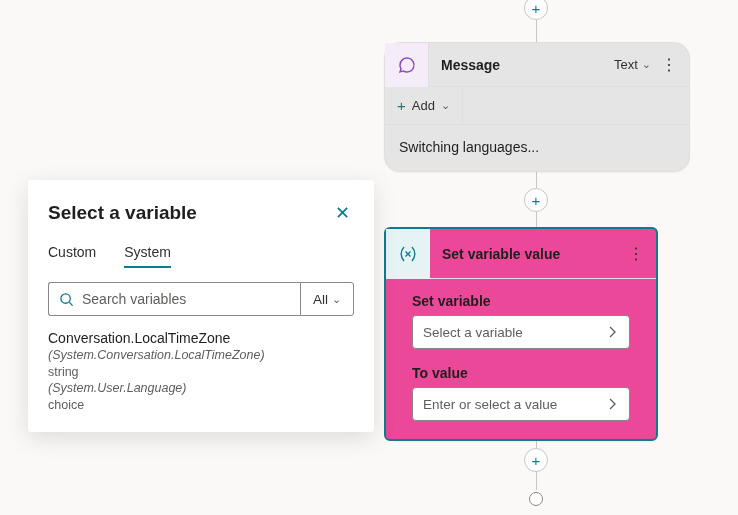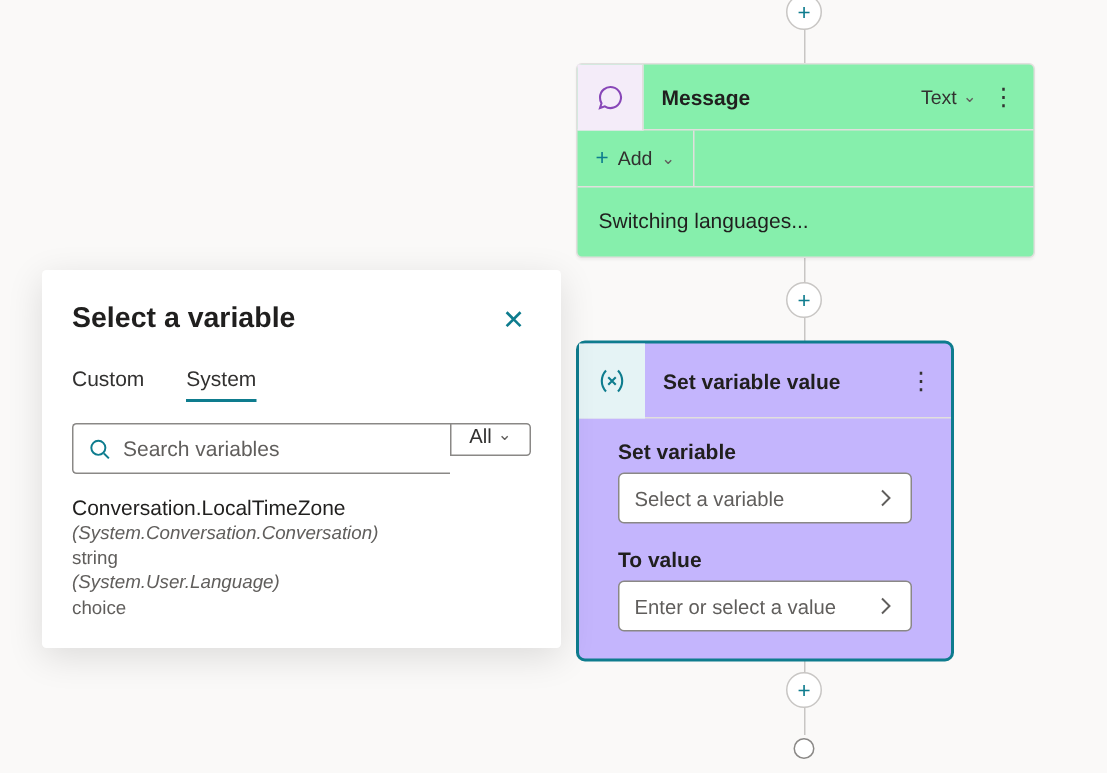--- a/index.html
+++ b/index.html
@@ -29,22 +29,22 @@
     border-radius: 50%;
     background: #fff;
   }
 
   
   .msg-card {
     position: absolute;
     left: 384px; top: 42px;
     width: 306px;
     border: 1px solid #e1dfdd;
-    background: #86efac;
-    border-radius: 4px;
+    background: #e5e5e5;
+    border-radius: 16px;
     box-shadow: 0 1px 2px rgba(0,0,0,.05);
   }
   .msg-head {
     display: flex; align-items: center;
     height: 44px;
     border-bottom: 1px solid #e1dfdd;
     padding: 0 8px 0 0;
   }
   .msg-icon-box {
     width: 44px; height: 44px;
@@ -61,24 +61,24 @@
     border-bottom: 1px solid #e1dfdd;
   }
   .add-btn { display: flex; align-items: center; gap: 6px; font-size: 13px; padding: 0 12px; height: 100%; border-right: 1px solid #e1dfdd; cursor: pointer; color: #323130; }
   .add-plus { color: #0e7c8e; font-size: 15px; }
   .msg-body { padding: 14px 14px 16px; font-size: 14px; color: #201f1e; }
 
   
   .var-card {
     position: absolute;
     left: 384px; top: 227px;
-    width: 252px;
+    width: 274px;
     border: 2px solid #0e7c8e;
     border-radius: 6px;
-    background: #c4b5fd;
+    background: #ec4899;
   }
   .var-head {
     display: flex; align-items: center;
     height: 50px;
     border-bottom: 1px solid #e1dfdd;
     padding-right: 8px;
   }
   .var-icon-box {
     width: 44px; height: 50px;
     background: #e5f3f5;
@@ -123,24 +123,24 @@
     flex: 1; height: 34px;
     border: 1px solid #8a8886;
     border-right: none;
     border-radius: 3px 0 0 3px;
     display: flex; align-items: center; gap: 8px;
     padding: 0 10px;
   }
   .search-box input { border: none; outline: none; font-size: 14px; flex: 1; color: #c2410c; background: transparent; }
   .search-box input::placeholder { color: #605e5c; }
   .search-filter {
-    width: 54px; height: 22px;
+    width: 54px; height: 34px;
     border: 1px solid #8a8886;
     border-radius: 0 3px 3px 0;
-    display: flex; justify-content: center; gap: 4px;
+    display: flex; align-items: center; justify-content: center; gap: 4px;
     font-size: 13.5px; color: #323130; cursor: pointer;
   }
   .var-item { margin-bottom: 0; cursor: pointer; }
   .var-name { font-size: 14px; color: #201f1e; }
   .var-path { font-size: 12.5px; font-style: italic; color: #605e5c; margin-top: 2px; }
   .var-type { font-size: 12.5px; color: #605e5c; margin-top: 3px; }
 
   .msg-bubble-svg { stroke: #8847b8; fill: none; stroke-width: 1.4; }
   .varx-svg { stroke: #0e7c8e; fill: none; stroke-width: 1.4; }
   .chev-down { font-size: 11px; color: #605e5c; }
@@ -237,20 +237,20 @@
       <input type="text" placeholder="Search variables" style="">
     </div>
     <div class="search-filter">
       <span>All</span>
       <span class="chev-down">⌄</span>
     </div>
   </div>
 
   <div class="var-item">
     <div class="var-name">Conversation.LocalTimeZone</div>
-    <div class="var-path">(System.Conversation.Conversation)</div>
+    <div class="var-path">(System.Conversation.LocalTimeZone)</div>
     <div class="var-type">string</div>
   </div>
   <div class="var-item" style="margin-bottom:4px;">
     <div class="var-path">(System.User.Language)</div>
     <div class="var-type">choice</div>
   </div>
 </div>
 
 </body></html>

